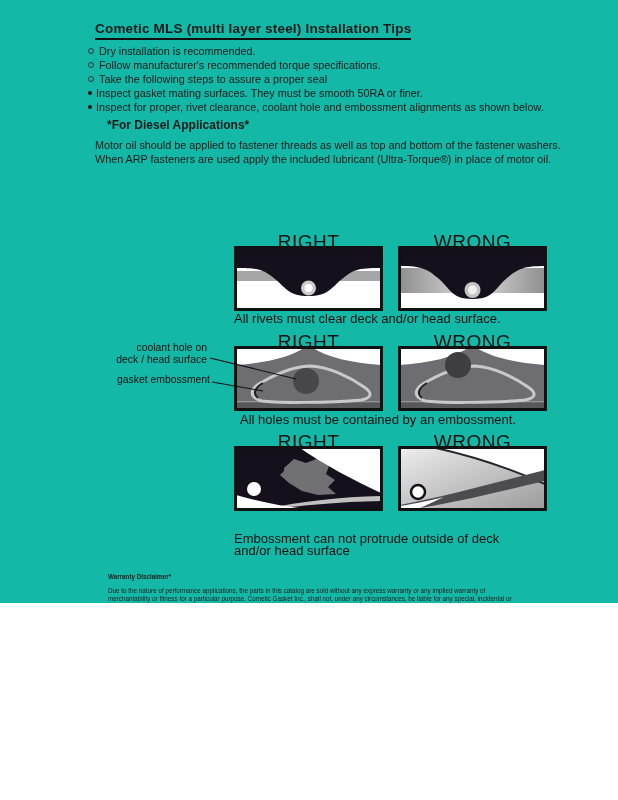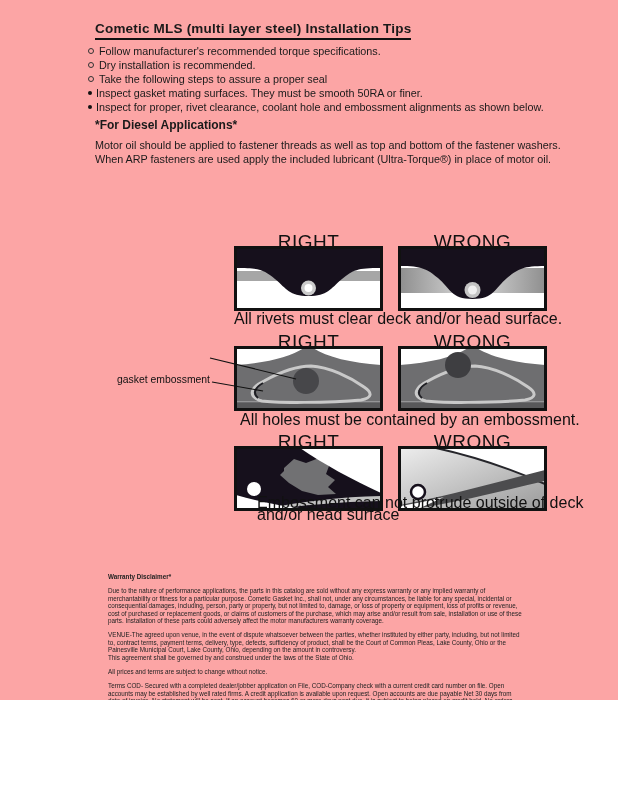--- a/index.html
+++ b/index.html
@@ -1,70 +1,70 @@
 <!DOCTYPE html>
 <html><head>
 <meta charset="utf-8">
 <style>
   html,body { margin:0; padding:0; background:#ffffff; }
   .page {
-    position:relative; width:618px; height:700px; background:#fca5a5;
+    position:relative; width:618px; height:603px; background:#14b8a6;
     font-family:"Liberation Sans", sans-serif; color:#1a1a1a; overflow:hidden;
   }
   .pre { white-space:pre-line; }
 
   
   .title {
     position:absolute; left:95px; top:21px;
     font-size:13.5px; font-weight:bold; letter-spacing:.2px;
     border-bottom:2px solid #111; padding-bottom:2px;
   }
 
   
   .bullets { position:absolute; left:88px; top:44px; font-size:10.8px; line-height:14px; width:470px; }
   .brow { display:flex; align-items:flex-start; }
   .ring { flex:0 0 auto; width:4px; height:4px; border:1px solid #333; border-radius:50%; margin:4px 5px 0 0; }
   .dotrow { }
   .dot { flex:0 0 auto; width:4px; height:4px; background:#111; border-radius:50%; margin:5px 4px 0 0; }
 
   
   .diesel { position:absolute; left:95px; top:118px; width:470px; font-size:10.8px; line-height:14px; }
-  .diesel h2 { font-size:12px; margin:0 0 6px 0; }
+  .diesel h2 { font-size:12px; margin:0 0 6px 12px; }
   .diesel p { margin:0 0 8px 0; }
 
   
   .dlabel { position:absolute; width:149px; text-align:center; font-size:19px; letter-spacing:.5px; color:#111; }
   .dbox { position:absolute; width:149px; height:65px; }
   .dbox svg { display:block; }
-  .caption { position:absolute; font-size:16px; line-height:12px; color:#111; }
+  .caption { position:absolute; font-size:13px; line-height:12px; color:#111; }
   .ann { position:absolute; text-align:right; font-size:10.4px; line-height:11.5px; color:#111; }
   .leaders { position:absolute; left:0; top:0; pointer-events:none; }
 
   
   .legal { position:absolute; left:108px; top:573px; width:414px; font-size:6.3px; line-height:7.4px; color:#222; }
   .legal h3 { font-size:6.3px; margin:0 0 7px 0; }
   .legal p { margin:0 0 7px 0; }
 
   .pagenum { position:absolute; left:387px; top:759px; font-size:14px; letter-spacing:.3px; color:#111; }
 </style>
 </head>
 <body>
 
 <div class="page">
 
   <div class="title">Cometic MLS (multi layer steel) Installation Tips</div>
 
   <div class="bullets">
     <div class="brow">
       <span class="ring"></span>
-      <span>Follow manufacturer's recommended torque specifications.</span>
+      <span>Dry installation is recommended.</span>
     </div>
     <div class="brow">
       <span class="ring"></span>
-      <span>Dry installation is recommended.</span>
+      <span>Follow manufacturer's recommended torque specifications.</span>
     </div>
     <div class="brow">
       <span class="ring"></span>
       <span>Take the following steps to assure a proper seal</span>
     </div>
     <div class="brow dotrow">
       <span class="dot"></span>
       <span>Inspect gasket mating surfaces.  They must be smooth 50RA or finer.</span>
     </div>
     <div class="brow dotrow">
@@ -109,20 +109,22 @@
       <circle cx="74.5" cy="44" r="8" fill="#c4c4c4"></circle>
       <circle cx="74.5" cy="44" r="4.5" fill="#f0f0f0"></circle>
       <rect x="1.5" y="1.5" width="146" height="62" fill="none" stroke="#111" stroke-width="3"></rect>
     </svg>
   </div>
   <div class="caption" style="left:234px; top:313px;">All rivets must clear deck and/or head surface.</div>
 
   <div class="dlabel" style="left:234px; top:331px;">RIGHT</div>
   <div class="dlabel" style="left:398px; top:331px;">WRONG</div>
 
+  <div class="ann pre" style="left:95px; top:342px; width:112px;">coolant hole on
+deck / head surface</div>
   <div class="ann" style="left:95px; top:374px; width:115px;">gasket embossment</div>
 
   <div class="dbox" style="left:234px; top:346px;">
     <svg width="149" height="65" viewBox="0 0 149 65">
       <rect x="1.5" y="1.5" width="146" height="62" fill="#ffffff"></rect>
       <path d="M2,19 C32,17 56,11 70,2 L79,2 C93,11 117,17 147,19 L147,63 H2 Z" fill="#6e6e70"></path>
       <rect x="2" y="55" width="145" height="1.5" fill="#949496"></rect>
       <rect x="2" y="56.5" width="145" height="6.5" fill="#58585a"></rect>
       <path d="M23,53 C15,49 17,41 30,35 C48,25 63,20 77,20 C95,21 116,31 130,41 C139,47 138,52 127,54 C95,57 40,57 28,55 C25.5,54.5 24,54 23,53 Z" fill="none" stroke="#c9c9c9" stroke-width="3"></path>
       <path d="M24,52 C19,48 20,42 29,37" fill="none" stroke="#1f1f24" stroke-width="2"></path>
@@ -168,21 +170,21 @@
       </defs>
       <rect x="2" y="2" width="145" height="61" fill="url(#g-r3)"></rect>
       <path d="M38,2 H147 V38 C111,22 74,10 38,2 Z" fill="#ffffff"></path>
       <path d="M38,2 C74,10 111,22 147,38" fill="none" stroke="#26262b" stroke-width="2"></path>
       <path d="M2,59 C50,50 100,36 147,24 L147,35 C100,46 52,58 14,63 L2,63 Z" fill="#4c4c4e"></path>
       <path d="M2,63 L2,60 C20,57 34,54 46,51 L20,63 Z" fill="#ffffff"></path>
       <circle cx="20" cy="46" r="7" fill="#ffffff" stroke="#16101c" stroke-width="2.5"></circle>
       <rect x="1.5" y="1.5" width="146" height="62" fill="none" stroke="#111" stroke-width="3"></rect>
     </svg>
   </div>
-  <div class="caption pre" style="left:234px; top:497px;margin-left:23px;">Embossment can not protrude outside of deck
+  <div class="caption pre" style="left:234px; top:533px;">Embossment can not protrude outside of deck
 and/or head surface</div>
 
   <svg class="leaders" width="618" height="800" viewBox="0 0 618 800">
     <line x1="210" y1="358" x2="296" y2="379" stroke="#111" stroke-width="1.2"></line>
     <line x1="212" y1="382" x2="263" y2="391" stroke="#111" stroke-width="1.2"></line>
   </svg>
 
   <div class="legal">
     <h3>Warranty Disclaimer*</h3>
     <p class="pre">Due to the nature of performance applications, the parts in this catalog are sold without any express warranty or any implied warranty of merchantability or fitness for a particular purpose.  Cometic Gasket Inc., shall not, under any circumstances, be liable for any special, incidental or consequential damages, including, person, party or property, but not limited to, damage, or loss of property or equipment, loss of profits or revenue, cost of purchased or replacement goods, or claims of customers of the purchase, which may arise and/or result from sale, installation or use of these parts.  Installation of these parts could adversely affect the motor manufacturers warranty coverage.</p>

